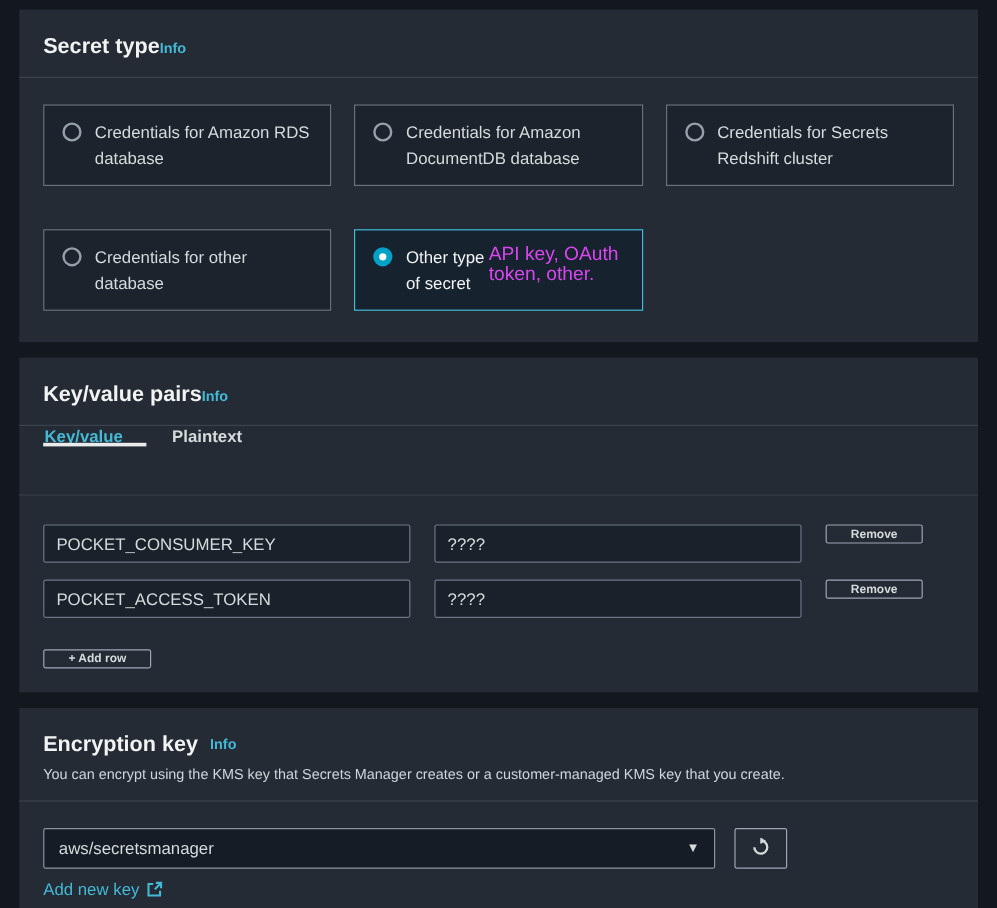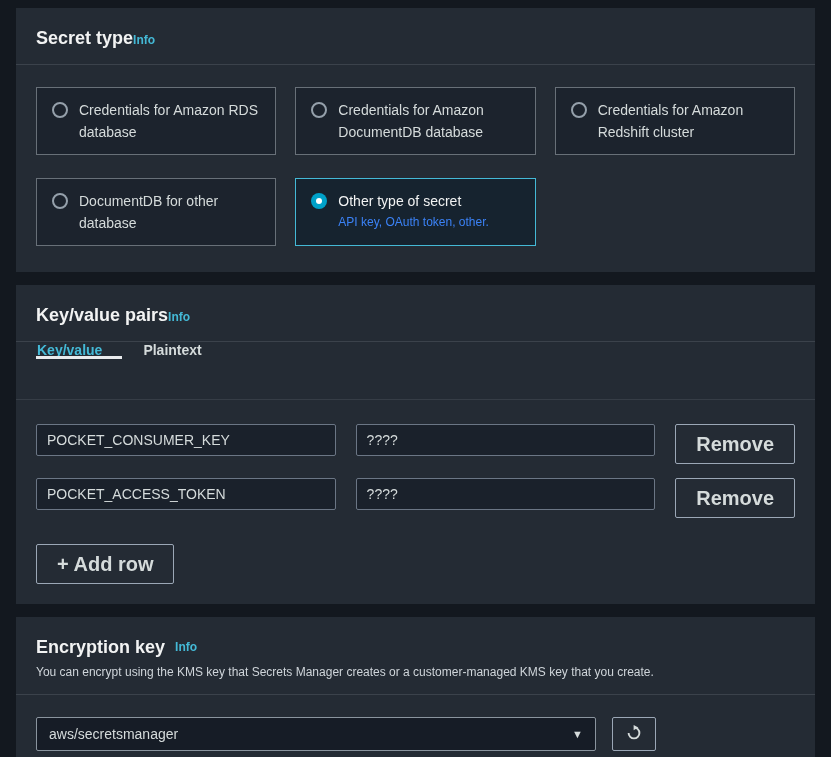--- a/index.html
+++ b/index.html
@@ -19,41 +19,41 @@
     display:flex;align-items:baseline;gap:0;
   }
   .panel-header.block{display:block}
   .title-row{display:flex;align-items:center;gap:10px}
   .panel-title{color:#f2f3f3;font-size:18px;font-weight:bold;line-height:26px}
   .info-link{color:#44b9d6;font-size:12px;font-weight:bold;text-decoration:none;cursor:pointer}
   .panel-desc{color:#cfd5da;font-size:12px;line-height:18px;margin-top:3px;font-weight:normal}
 
   
   .cards-body{padding:22px 20px 26px}
-  .cards{display:grid;grid-template-columns:repeat(3,1fr);gap:23px 19px}
+  .cards{display:grid;grid-template-columns:repeat(3,1fr);gap:36px 19px}
   .card{
     border:1px solid #687078;background:#1c232d;
     padding:11px 15px;display:flex;gap:11px;align-items:flex-start;
     min-height:58px;box-sizing:border-box;cursor:pointer;
   }
   .card.selected{border-color:#44b9d6;background:#16232f}
   .radio{
     width:16px;height:16px;border-radius:50%;
     border:2px solid #95a0ab;box-sizing:border-box;
     flex:none;margin-top:3px;background:transparent;position:relative;
   }
   .card.selected .radio{border:none;background:#00a1c9}
   .card.selected .radio::after{
     content:"";position:absolute;left:5px;top:5px;width:6px;height:6px;
     border-radius:50%;background:#ffffff;
   }
-  .card-text{display:flex;flex-direction:column}
+  .card-text{display:flex;flex-direction:row}
   .card-label{color:#d5dbdb;font-size:14px;line-height:22px}
   .card.selected .card-label{color:#f2f3f3}
-  .card-desc{color:#3b82f6;font-size:12px;line-height:16px;margin-top:2px}
+  .card-desc{color:#d946ef;font-size:16px;line-height:16px;margin-top:2px}
 
   
   .tabs{
     display:flex;align-items:flex-start;height:57px;
     padding:0 20px;border-bottom:1px solid #363d46;
   }
   .tab{
     display:flex;align-items:center;padding:0 20px;
     font-size:14px;font-weight:bold;color:#d5dbdb;
     position:relative;cursor:pointer;
@@ -69,23 +69,23 @@
   
   .kv-body{padding:24px 20px 20px}
   .kv-row{display:flex;gap:20px;margin-bottom:14px}
   .text-input{
     width:306px;height:32px;box-sizing:border-box;
     background:#1a212b;border:1px solid #6b7685;border-radius:2px;
     color:#d5dbdb;font-size:14px;padding:0 10px;
     font-family:"Liberation Sans",sans-serif;outline:none;
   }
   .btn{
-    height:40px;background:transparent;
+    height:16px;background:transparent;
     border:1px solid #9ba7b6;border-radius:2px;
-    color:#d5dbdb;font-weight:bold;font-size:20px;padding:0 20px;
+    color:#d5dbdb;font-weight:bold;font-size:10px;padding:0 20px;
     font-family:"Liberation Sans",sans-serif;cursor:pointer;
   }
   .add-row-btn{margin-top:12px}
 
   
   .enc-body{padding:22px 20px 18px}
   .select-row{display:flex;gap:16px;align-items:center}
   .select{
     width:560px;height:34px;box-sizing:border-box;
     background:#161c26;border:1px solid #8a949e;border-radius:2px;
@@ -120,25 +120,25 @@
         <div class="card">
           <span class="radio"></span>
           <span class="card-label">Credentials for Amazon RDS database</span>
         </div>
         <div class="card">
           <span class="radio"></span>
           <span class="card-label">Credentials for Amazon DocumentDB database</span>
         </div>
         <div class="card">
           <span class="radio"></span>
-          <span class="card-label">Credentials for Amazon Redshift cluster</span>
-        </div>
-        <div class="card">
-          <span class="radio"></span>
-          <span class="card-label">DocumentDB for other database</span>
+          <span class="card-label">Credentials for Secrets Redshift cluster</span>
+        </div>
+        <div class="card">
+          <span class="radio"></span>
+          <span class="card-label">Credentials for other database</span>
         </div>
         <div class="card selected">
           <span class="radio"></span>
           <span class="card-text">
             <span class="card-label">Other type of secret</span>
             <span class="card-desc">API key, OAuth token, other.</span>
           </span>
         </div>
         <div></div>
       </div>

